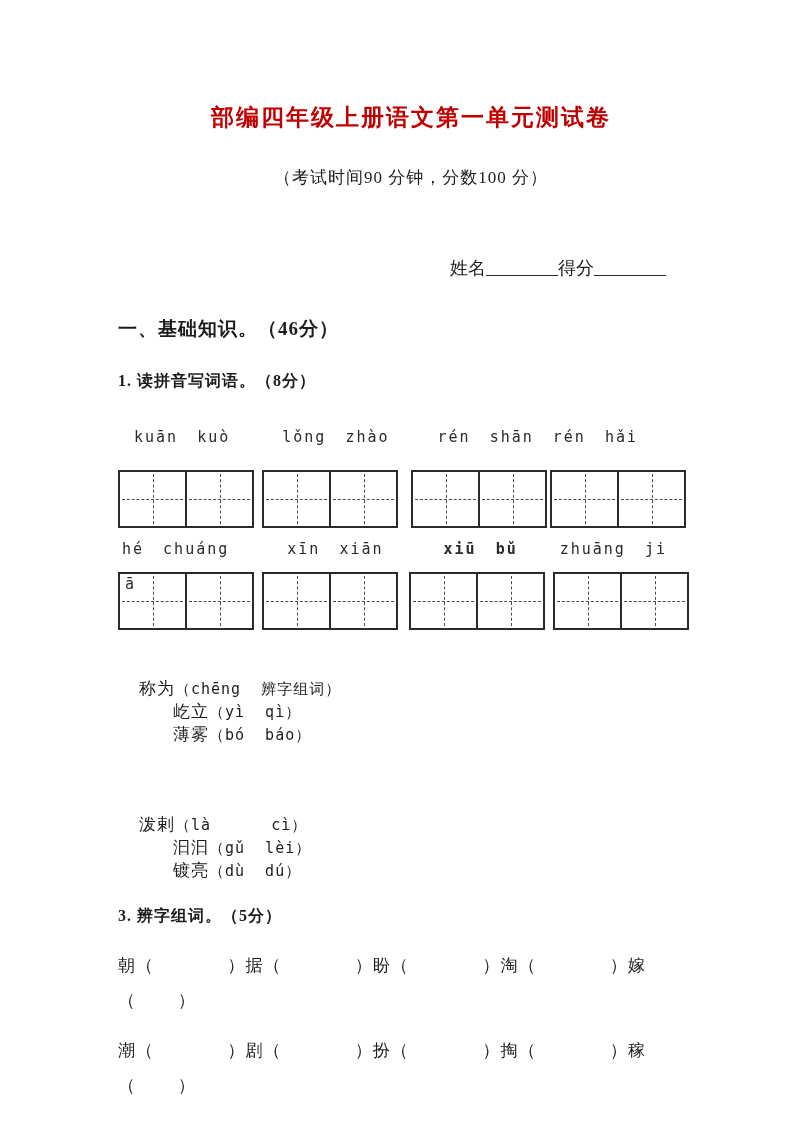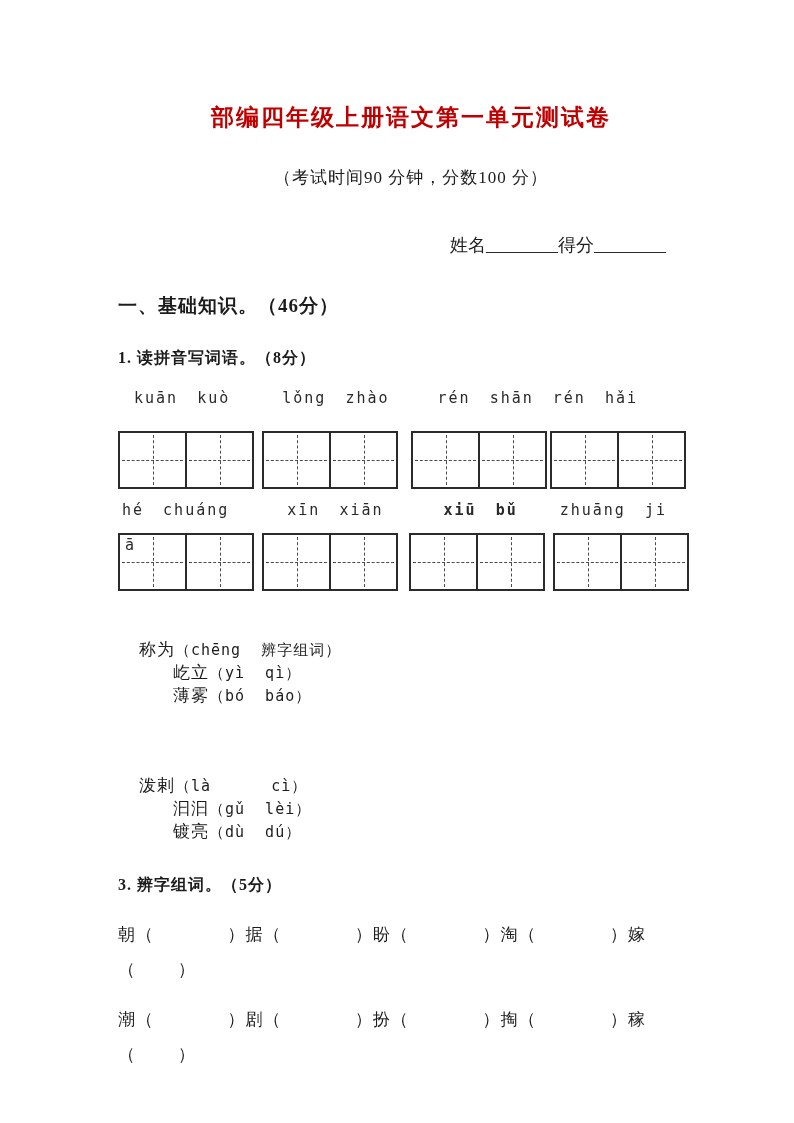--- a/index.html
+++ b/index.html
@@ -23,41 +23,41 @@
     letter-spacing: 2px;
     color: #c00000;
   }
   .subtitle {
     margin-top: 33px;
     text-align: center;
     font-size: 17px;
     letter-spacing: 1px;
   }
   .nameline {
-    margin-top: 44px;
+    margin-top: 67px;
     padding-left: 332px;
     font-size: 18px;
     white-space: pre;
   }
   .sec-h {
     margin-top: 36px;
     font-size: 19px;
     font-weight: bold;
     letter-spacing: 1px;
   }
   .q-h {
     margin-top: 29px;
     font-size: 16px;
     font-weight: bold;
     letter-spacing: 1px;
   }
   .pinyin-row {
     display: flex;
     align-items: flex-end;
-    margin-top: 20px;
+    margin-top: 36px;
     font-family: "DejaVu Sans Mono", monospace;
     font-size: 15px;
     letter-spacing: 2px;
     word-spacing: 8px;
     color: #2a2a2a;
     white-space: pre;
   }
   .pinyin-row.row2 { margin-top: 12px; }
   .grid-row { display: flex; margin-top: 24px; }
   .grid-row.row2 { margin-top: 14px; }
@@ -98,21 +98,21 @@
   .body-line.tight { margin-top: 12px; }
   .q2-item { display: inline-block; }
   .q2-item + .q2-item { margin-left: 34px; }
   .opts {
     font-family: "DejaVu Sans Mono", monospace;
     font-size: 15px;
     letter-spacing: 1px;
     white-space: pre;
   }
   .q2-block { margin-top: 20px; }
-  .q3-block { margin-top: 12px; }
+  .q3-block { margin-top: 4px; }
 </style>
 </head>
 <body>
 
 <div class="page">
 
   <div class="title">部编四年级上册语文第一单元测试卷</div>
 
   <div class="subtitle">（考试时间90 分钟，分数100 分）</div>
 

